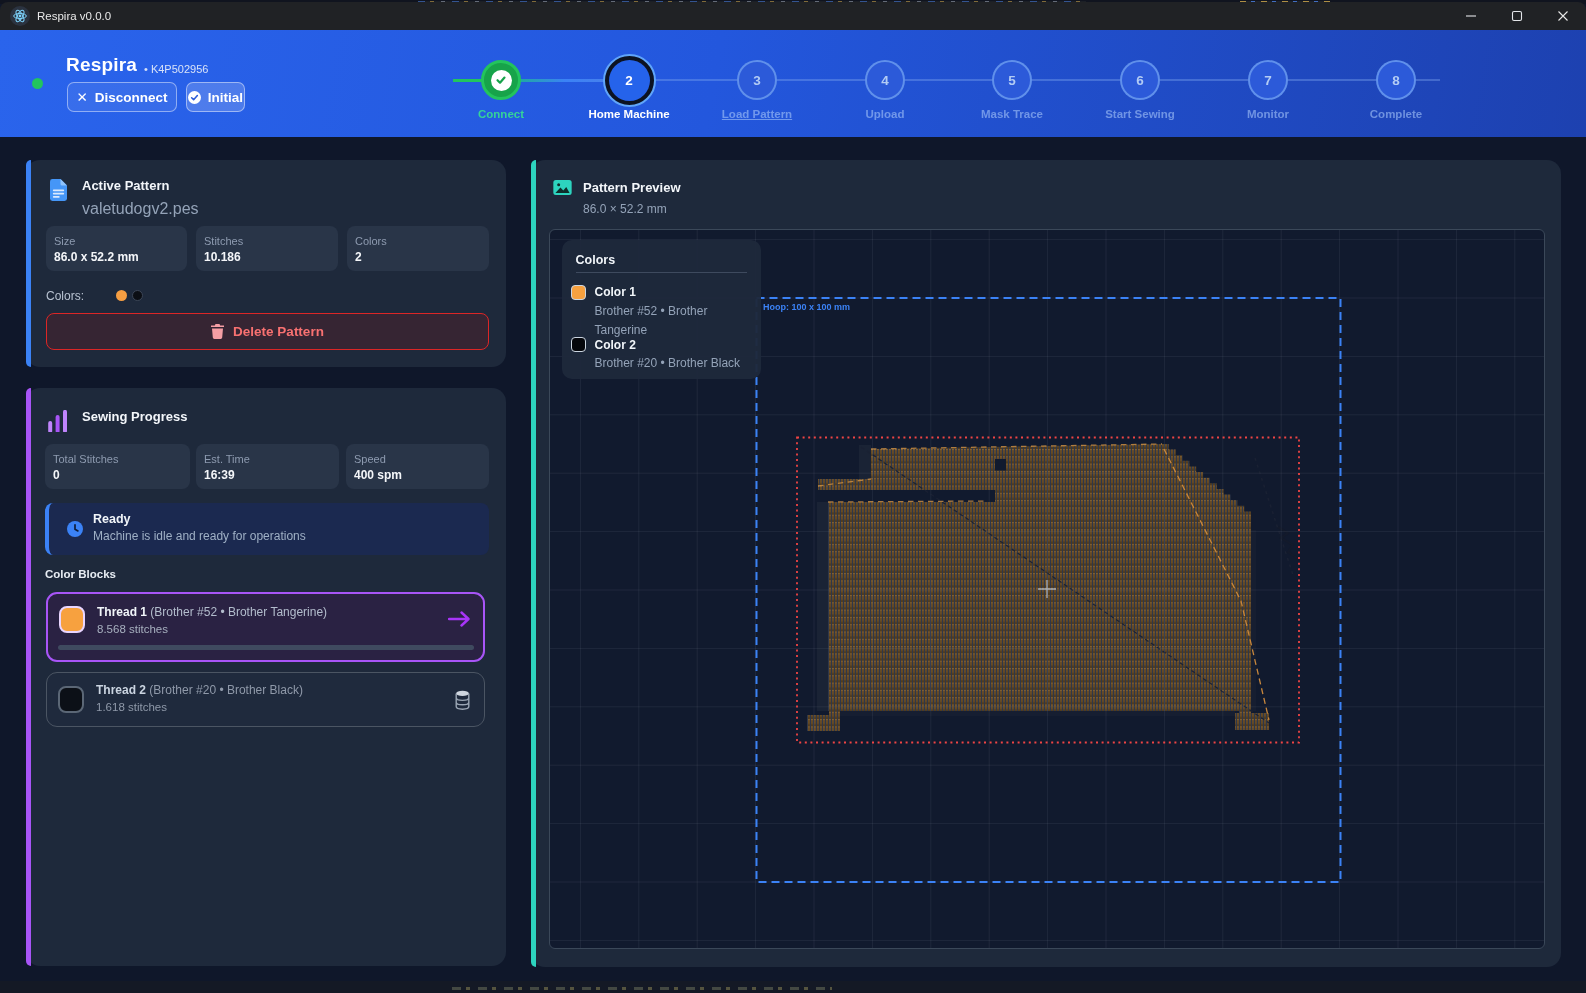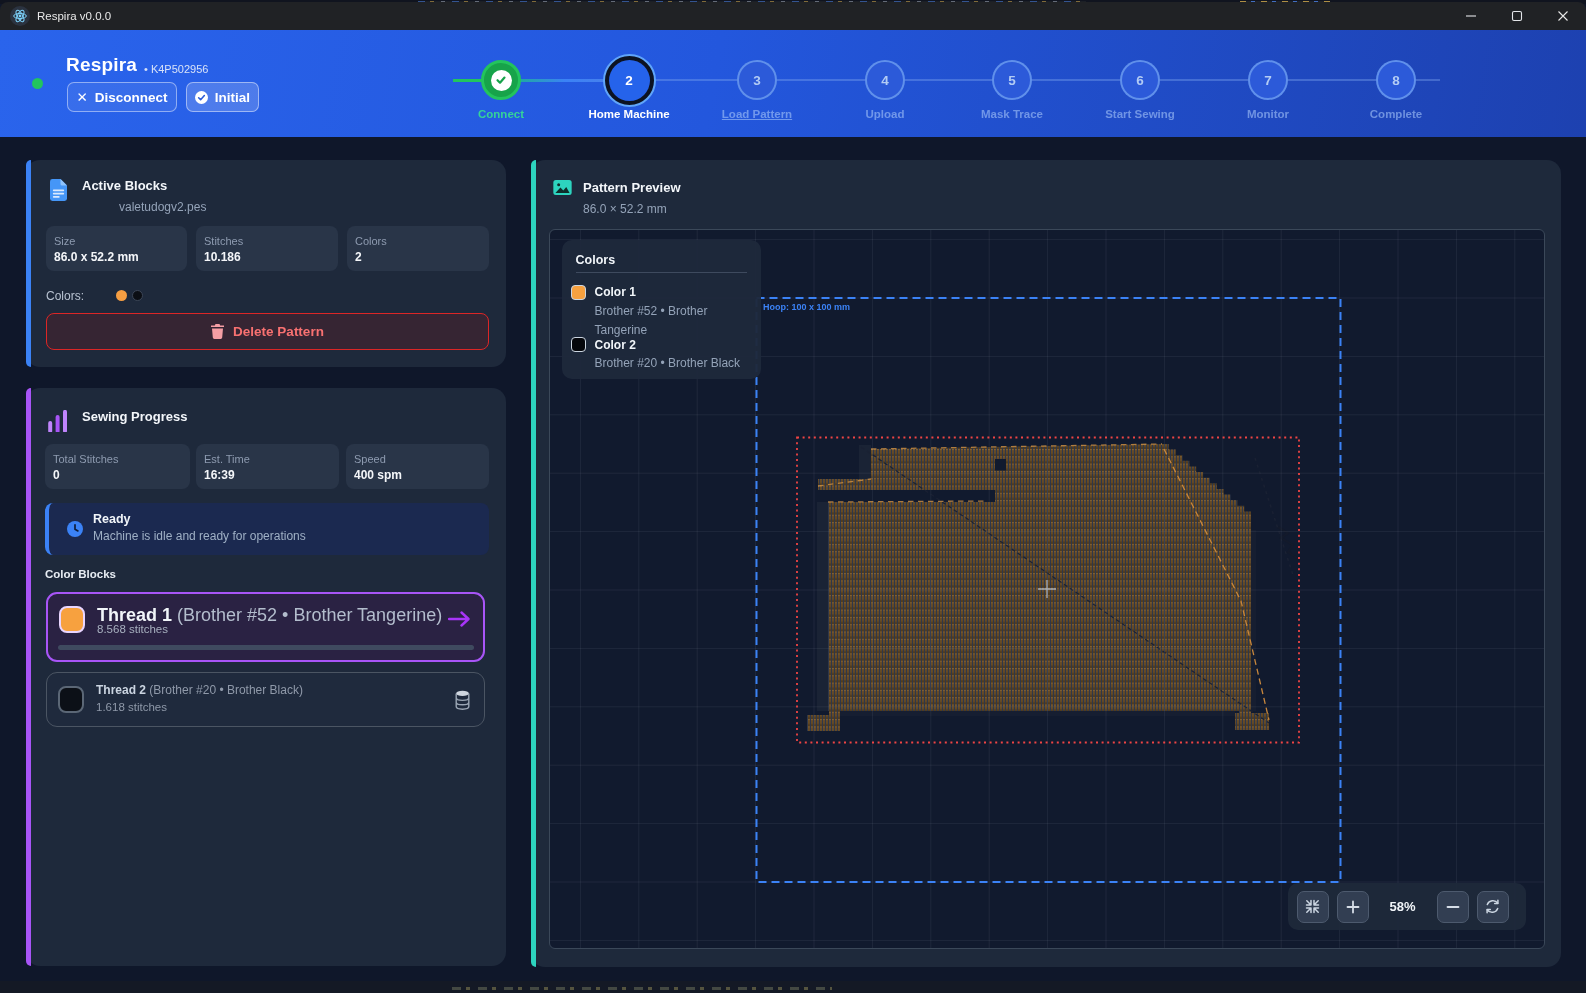--- a/index.html
+++ b/index.html
@@ -19,21 +19,21 @@
 
   
   #header { left:0; top:30px; width:1586px; height:107px;
     background:linear-gradient(100deg,#2a64ec 0%, #2357dd 45%, #1d41b0 100%); }
   #hdot { left:32px; top:48px; width:11px; height:11px; border-radius:50%; background:#22c55e; }
   #htitle { left:66px; top:24px; color:#fff; font-size:19px; font-weight:bold; letter-spacing:.2px; }
   #hserial { left:144px; top:33px; color:#d8e2f8; font-size:11px; }
   .hbtn { position:absolute; top:52px; height:30px; border:1px solid rgba(255,255,255,.45); border-radius:7px;
     color:#fff; font-size:13.5px; font-weight:bold; display:flex; align-items:center; justify-content:center; gap:7px; }
   #btn-disc { left:67px; width:110px; background:rgba(255,255,255,.07); }
-  #btn-init { left:186px; width:73px; background:rgba(255,255,255,.18); }
+  #btn-init { left:186px; width:59px; background:rgba(255,255,255,.18); }
 
   
   .stepline { position:absolute; top:48.5px; height:3px; }
   .scirc { position:absolute; top:30px; width:40px; height:40px; border-radius:50%; display:flex; align-items:center; justify-content:center; font-size:13.5px; font-weight:bold; }
   .spend { background:#2c5ad9; border:2px solid rgba(147,197,253,.5); color:#b3ccf4; }
   .slabel { position:absolute; top:78px; font-size:11.5px; font-weight:bold; color:rgba(165,196,248,.6); text-align:center; width:130px; }
 
   
   .card { position:absolute; background:#1e293b; border-radius:14px; }
   .leftbar { position:absolute; left:0; top:0; bottom:0; width:5px; border-radius:14px 0 0 14px; }
@@ -135,22 +135,22 @@
   </div>
 </div>
 
 <div class="card" id="card1">
   <div class="leftbar" style="background:#3b82f6;"></div>
   <svg style="position:absolute;left:24px;top:19px;" width="17" height="22" viewBox="0 0 21 27">
       <path d="M3 0 H13 L21 8 V24 a3 3 0 0 1 -3 3 H3 a3 3 0 0 1 -3 -3 V3 a3 3 0 0 1 3 -3 Z" fill="#4596f7"></path>
       <path d="M13 0 L21 8 H15 a2 2 0 0 1 -2 -2 Z" fill="#8ec2fb"></path>
       <path d="M4.5 14 H16.5 M4.5 18 H16.5 M4.5 22 H11" stroke="#dbeafe" stroke-width="2" stroke-linecap="round"></path>
     </svg>
-  <div class="cardtitle" style="position:absolute;left:56px;top:18px;">Active Blocks</div>
-  <div style="position:absolute;left:56px;top:40px;color:#94a3b8;font-size:12px;margin-left:37px;">valetudogv2.pes</div>
+  <div class="cardtitle" style="position:absolute;left:56px;top:18px;">Active Pattern</div>
+  <div style="position:absolute;left:56px;top:40px;color:#94a3b8;font-size:16px;">valetudogv2.pes</div>
   <div class="statbox" style="left:20px;top:66px;width:141px;height:45px;">
     <div class="statlabel">Size</div>
       <div class="statval">86.0 x 52.2 mm</div>
   </div>
   <div class="statbox" style="left:170px;top:66px;width:142px;height:45px;">
     <div class="statlabel">Stitches</div>
       <div class="statval">10.186</div>
   </div>
   <div class="statbox" style="left:321px;top:66px;width:142px;height:45px;">
     <div class="statlabel">Colors</div>
@@ -189,21 +189,21 @@
     <svg style="position:absolute;left:18px;top:18px;" width="16" height="16" viewBox="0 0 19 19">
         <circle cx="9.5" cy="9.5" r="9.5" fill="#3b82f6"></circle>
         <path d="M9.5 4.5 V9.8 L13 11.8" stroke="#0f1c38" stroke-width="2" fill="none" stroke-linecap="round" stroke-linejoin="round"></path>
       </svg>
     <div style="position:absolute;left:44px;top:9px;color:#f1f5f9;font-size:12.5px;font-weight:bold;">Ready</div>
     <div style="position:absolute;left:44px;top:26px;color:#9fb0c5;font-size:12px;">Machine is idle and ready for operations</div>
   </div>
   <div style="position:absolute;left:19px;top:180px;color:#e8edf4;font-size:11.5px;font-weight:bold;">Color Blocks</div>
   <div class="threadbox" id="thread1">
     <div class="swatch" style="top:12px;background:#f7a13f;border:2px solid #e9d5ff;"></div>
-    <div style="position:absolute;left:49px;top:11px;font-size:18px;color:#b3bdcd;"><b style="color:#f1f5f9;">Thread 1</b> (Brother #52 • Brother Tangerine)</div>
+    <div style="position:absolute;left:49px;top:11px;font-size:12px;color:#b3bdcd;"><b style="color:#f1f5f9;">Thread 1</b> (Brother #52 • Brother Tangerine)</div>
     <div style="position:absolute;left:49px;top:29px;font-size:11.5px;color:#a7b0bf;">8.568 stitches</div>
     <div style="position:absolute;left:10px;top:51px;width:416px;height:5px;background:#3f4a5f;border-radius:3px;"></div>
     <svg style="position:absolute;right:13px;top:17px;" width="22" height="16" viewBox="0 0 22 16" fill="none" stroke="#a835f7" stroke-width="2.4" stroke-linecap="round" stroke-linejoin="round">
         <path d="M1 8 H20 M13.5 1.5 L20.5 8 L13.5 14.5"></path>
       </svg>
   </div>
   <div class="threadbox" id="thread2">
     <div class="swatch" style="top:13px;background:#0c1017;border:2px solid #5b6776;"></div>
     <div style="position:absolute;left:49px;top:10px;font-size:12px;color:#8f99a9;"><b style="color:#cbd5e1;">Thread 2</b> (Brother #20 • Brother Black)</div>
     <div style="position:absolute;left:49px;top:28px;font-size:11.5px;color:#8f99a9;">1.618 stitches</div>
@@ -258,43 +258,18 @@
     <div id="colorspanel">
       <div style="position:absolute;left:14px;top:13px;color:#f1f5f9;font-size:12.5px;font-weight:bold;">Colors</div>
       <div style="position:absolute;left:14px;right:14px;top:32px;border-top:1px solid #3e4a5e;"></div>
       <div style="position:absolute;left:9px;top:45px;width:15px;height:15px;border-radius:4px;background:#f7a13f;border:1.5px solid #cbd5e1;"></div>
       <div style="position:absolute;left:33px;top:45px;color:#f1f5f9;font-size:12px;font-weight:bold;">Color 1</div>
       <div style="position:absolute;left:33px;top:62px;color:#94a3b8;font-size:12px;line-height:19px;">Brother #52 • Brother<br>Tangerine</div>
       <div style="position:absolute;left:9px;top:97px;width:15px;height:15px;border-radius:4px;background:#05070c;border:1.5px solid #cbd5e1;"></div>
       <div style="position:absolute;left:33px;top:98px;color:#f1f5f9;font-size:12px;font-weight:bold;">Color 2</div>
       <div style="position:absolute;left:33px;top:116px;color:#94a3b8;font-size:12px;white-space:nowrap;">Brother #20 • Brother Black</div>
     </div>
-    <div id="zoomctl">
-      <div class="zbtn">
-          <svg width="15" height="15" viewBox="0 0 15 15" fill="none" stroke="#cbd5e1" stroke-width="1.5" stroke-linecap="round" stroke-linejoin="round">
-            <path d="M6 1.5 V6 H1.5 M6 6 L1.8 1.8 M9 13.5 V9 H13.5 M9 9 L13.2 13.2"></path>
-            <path d="M6 13.5 V9 H1.5 M6 9 L1.8 13.2 M9 1.5 V6 H13.5 M9 6 L13.2 1.8"></path>
-          </svg>
-        </div>
-      <div class="zbtn">
-          <svg width="14" height="14" viewBox="0 0 14 14" stroke="#d6dde7" stroke-width="1.8" stroke-linecap="round">
-            <path d="M7 1.5 V12.5 M1.5 7 H12.5"></path>
-          </svg>
-        </div>
-      <div style="width:52px;text-align:center;color:#f1f5f9;font-size:13px;font-weight:bold;">58%</div>
-      <div class="zbtn">
-          <svg width="14" height="14" viewBox="0 0 14 14" stroke="#d6dde7" stroke-width="1.8" stroke-linecap="round">
-            <path d="M1.5 7 H12.5"></path>
-          </svg>
-        </div>
-      <div class="zbtn">
-          <svg width="15" height="15" viewBox="0 0 15 15" fill="none" stroke="#cbd5e1" stroke-width="1.5" stroke-linecap="round" stroke-linejoin="round">
-            <path d="M12.8 4.2 A6 6 0 0 0 2.3 5.5 M2.2 10.8 A6 6 0 0 0 12.7 9.5"></path>
-            <path d="M12.9 1.2 V4.4 H9.7 M2.1 13.8 V10.6 H5.3"></path>
-          </svg>
-        </div>
-    </div>
   </div>
 </div>
 
 <div class="abs" id="botstrip">
   <div style="position:absolute;left:452px;top:6px;width:380px;height:2.5px;background:repeating-linear-gradient(90deg,#6a6f5a 0 9px,#141925 9px 14px,#8a8454 14px 18px,#141925 18px 26px);opacity:.55;"></div>
 </div>
 
 </body></html>

